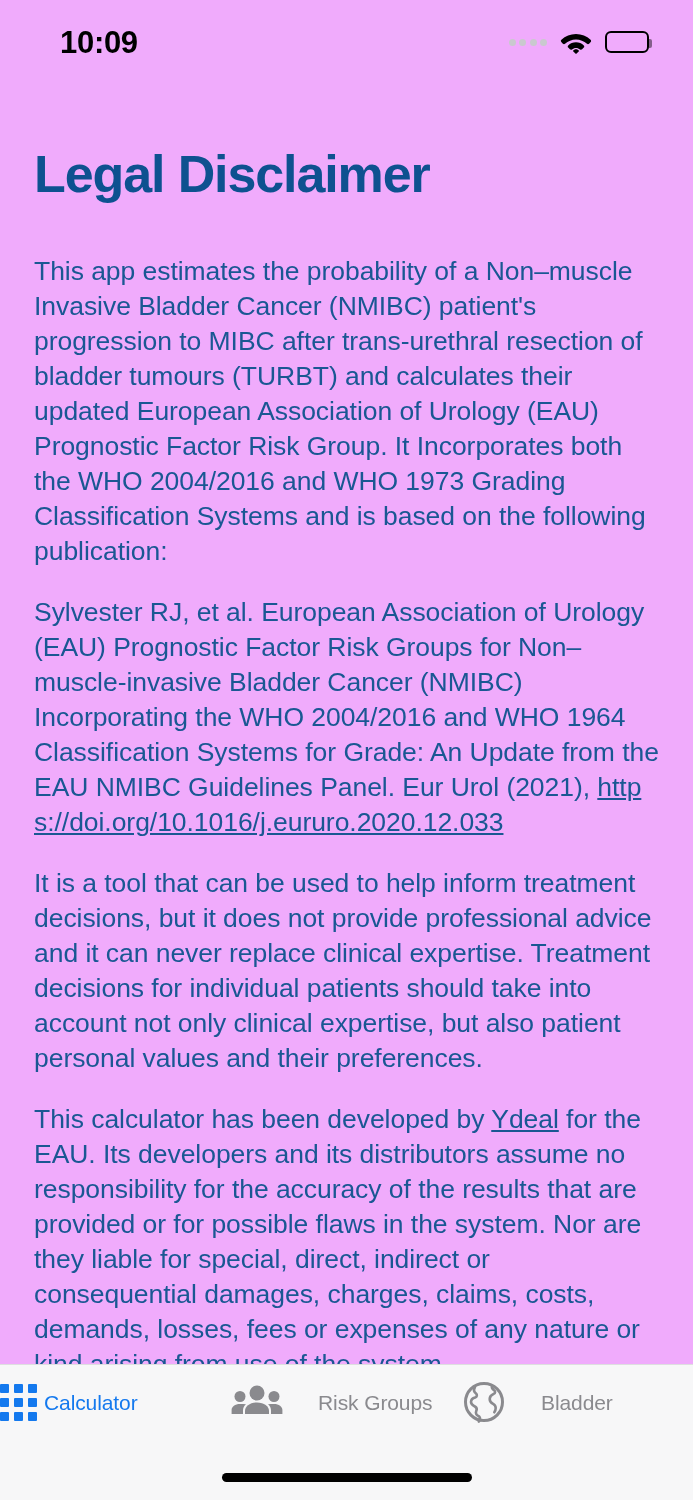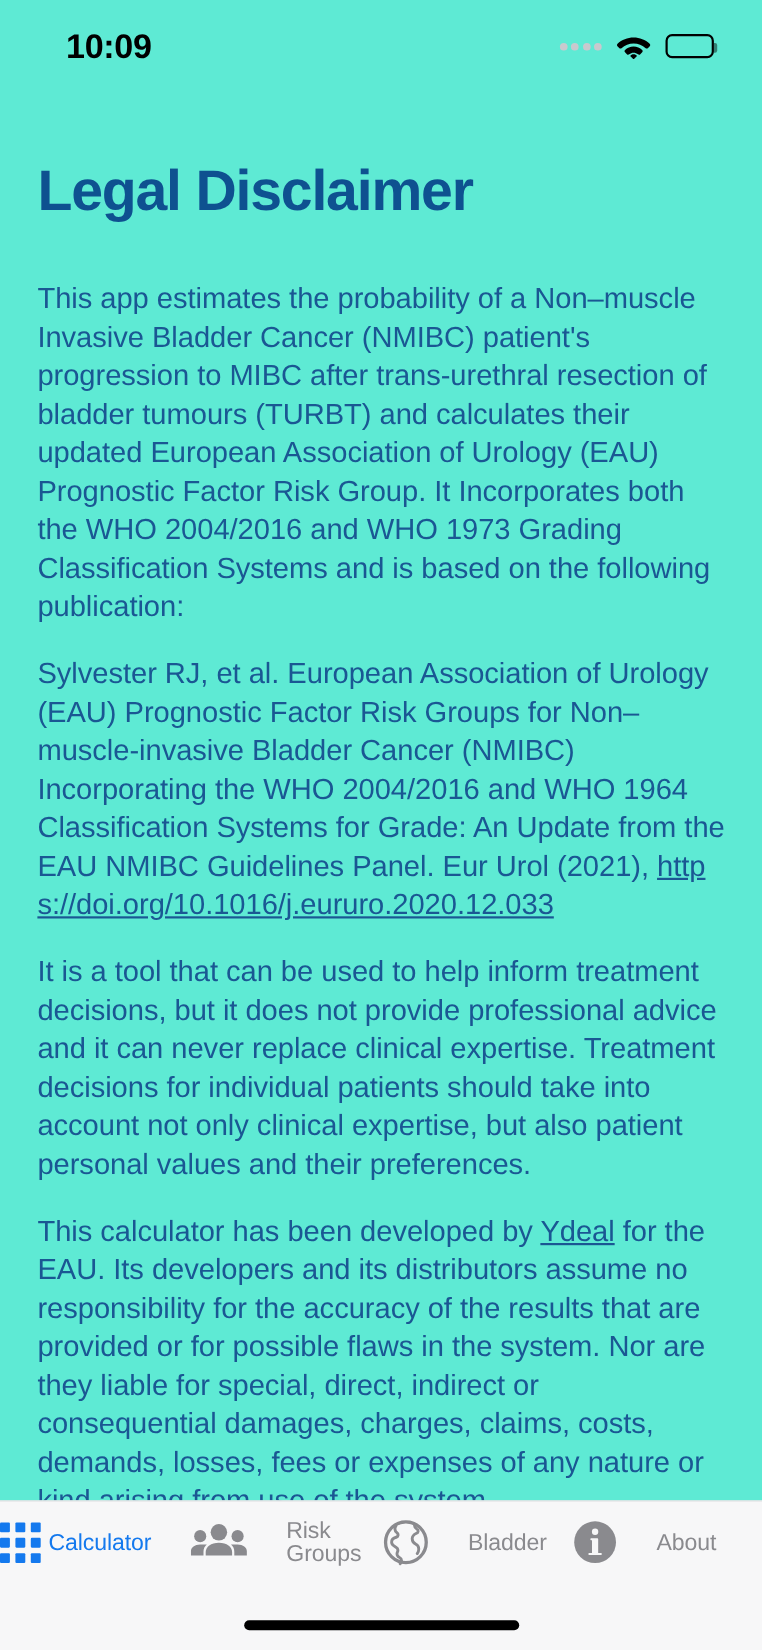--- a/index.html
+++ b/index.html
@@ -9,21 +9,21 @@
     height: 1500px;
     background: #ffffff;
     font-family: "Liberation Sans", sans-serif;
     overflow: hidden;
   }
 
   #phone {
     position: relative;
     width: 693px;
     height: 1500px;
-    background: #5eead4;
+    background: #f0abfc;
     overflow: hidden;
   }
 
   
   .status-bar {
     position: absolute;
     top: 0; left: 0;
     width: 693px;
     height: 78px;
     display: flex;
@@ -259,26 +259,16 @@
       <span class="tab-icon">
         <svg width="44" height="44" viewBox="0 0 44 44">
           <circle cx="22" cy="22" r="18.5" fill="none" stroke="#8a8a8e" stroke-width="3"></circle>
           <path d="M13 7c-1.5 2.5-1 5 1 6.5 1.5 1.2 1 3.5-.8 4-2.3.6-4.2 2.2-4.2 4.5 0 2.5 2.2 3.5 4 4.5 1.8 1 2 3 1.2 4.8-.8 1.8.2 3.8 2 4.6 1.3.6 2 2 1.8 3.4-.1.9-.6 1.6-1.2 2.2" fill="none" stroke="#8a8a8e" stroke-width="2.6" stroke-linecap="round"></path>
           <path d="M30 5.5c-.6 2 .4 3.5 2 4.6 1.6 1 1.4 3-.3 3.8-2.2 1-4 2.7-4 5 0 2.2 1.5 4 3.4 5 1.6.8 2.6 2.4 2.6 4.2 0 1.5-.5 3-1.4 4.2" fill="none" stroke="#8a8a8e" stroke-width="2.6" stroke-linecap="round"></path>
         </svg>
       </span>
       <span class="tab-label">Bladder</span>
     </div>
 
-    <div class="tab-item inactive">
-      <span class="tab-icon">
-        <svg width="42" height="42" viewBox="0 0 42 42">
-          <circle cx="21" cy="21" r="19" fill="#8a8a8e"></circle>
-          <circle cx="21" cy="11.5" r="2.9" fill="#f7f7f8"></circle>
-          <path d="M17.6 17.5h5.3c.5 0 .9.4.9.9v12.4h2.4c.5 0 .9.4.9.9s-.4.9-.9.9H15.8c-.5 0-.9-.4-.9-.9s.4-.9.9-.9h2.4V19.3h-.6c-.5 0-.9-.4-.9-.9s.4-.9.9-.9z" fill="#f7f7f8"></path>
-        </svg>
-      </span>
-      <span class="tab-label">About</span>
-    </div>
   </div>
 
   <div class="home-indicator"></div>
 </div>
 
 </body></html>

